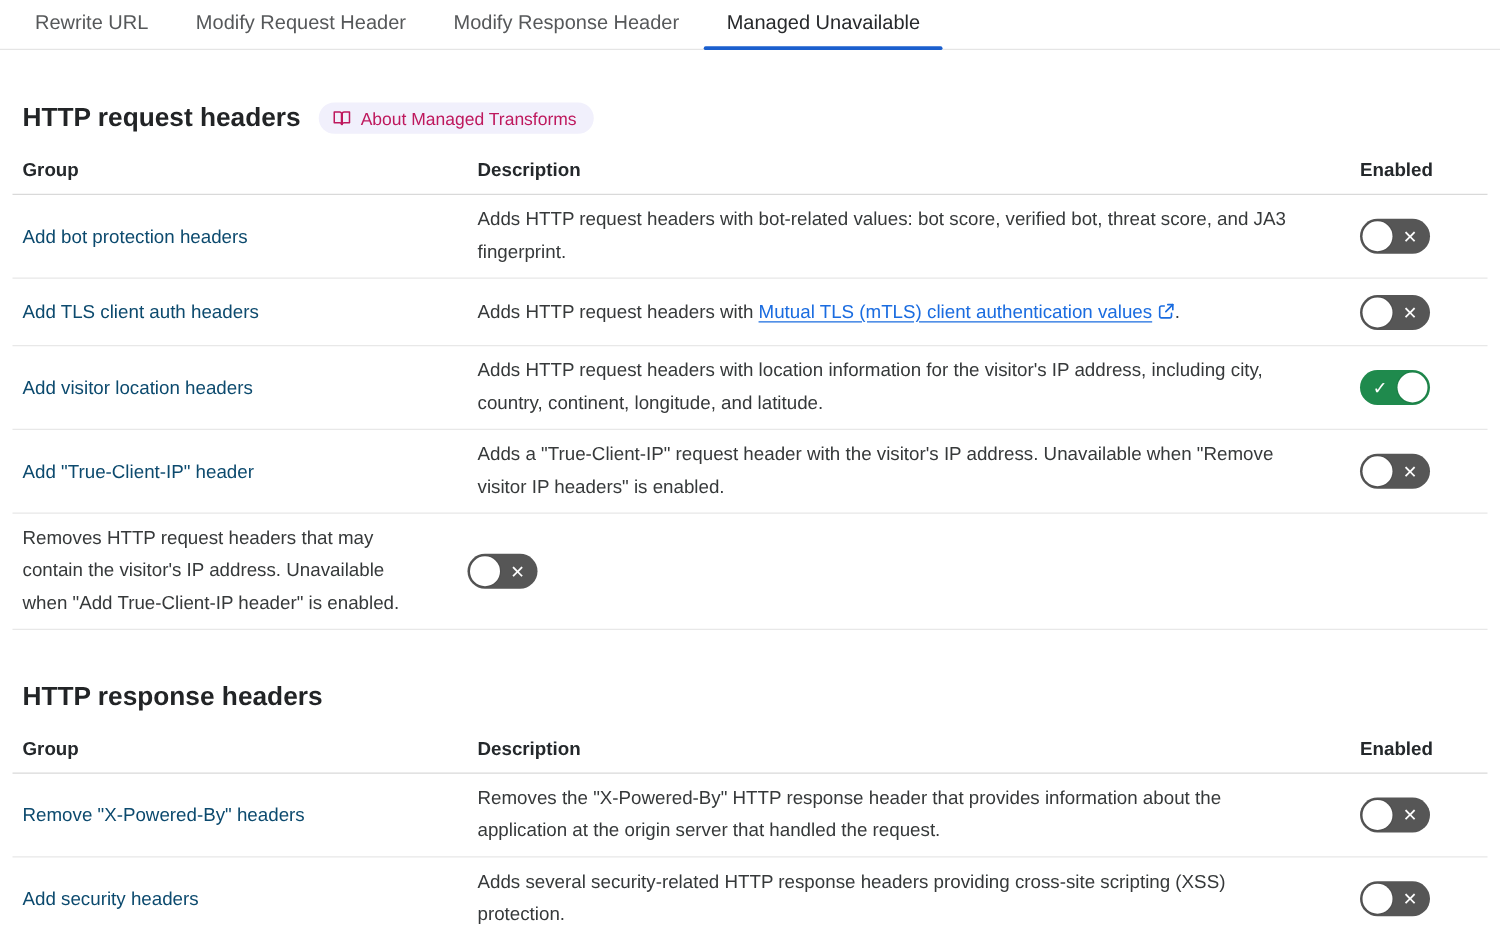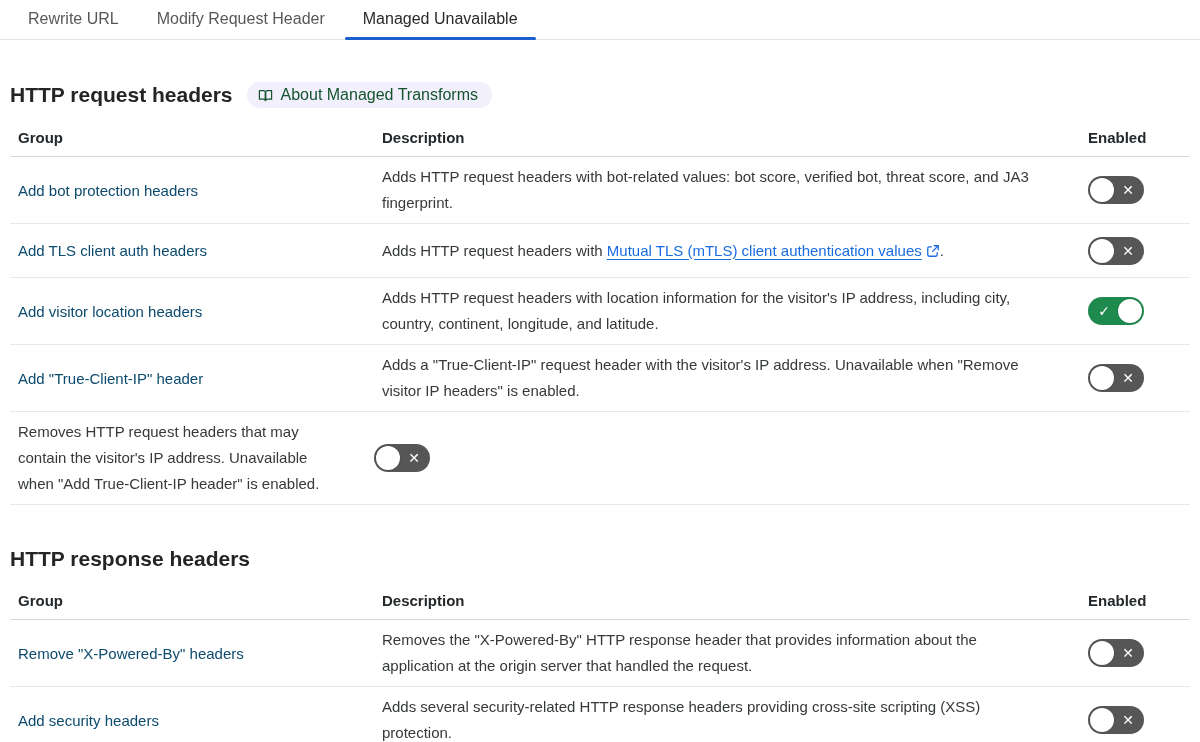--- a/index.html
+++ b/index.html
@@ -39,36 +39,36 @@
     left: 0; right: 0; bottom: -1px;
     height: 3px;
     background: #1b5fce;
     border-radius: 2px;
   }
 
   
   main { padding: 0 10px; }
   .section-head {
     display: flex; align-items: center; gap: 14px;
-    margin: 42px 0 12px;
+    margin: 42px 8px 12px;
   }
   .section-title {
     font-size: 21px;
     font-weight: bold;
     color: #222426;
     margin: 0;
   }
   .about-badge {
     display: inline-flex; align-items: center; gap: 8px;
     background: #f1f0fc;
-    color: #14532d;
+    color: #be185d;
     border: none;
     border-radius: 15px;
     padding: 5px 14px 5px 11px;
-    font-size: 16px;
+    font-size: 14px;
     font-family: inherit;
     cursor: pointer;
     line-height: 1;
   }
   .about-badge svg { display: block; }
 
   
   .table { width: 100%; }
   .trow {
     display: grid;
@@ -130,20 +130,21 @@
     flex: 1 1 auto;
     text-align: center;
   }
 </style>
 </head>
 <body>
 
 <nav class="tabbar">
   <button class="tab">Rewrite URL</button>
   <button class="tab">Modify Request Header</button>
+  <button class="tab">Modify Response Header</button>
   <button class="tab active">Managed Unavailable</button>
 </nav>
 
 <main>
 
   <div class="section-head">
     <h1 class="section-title">HTTP request headers</h1>
     <button class="about-badge">
       <span style="display:inline-flex;">
         <svg width="15" height="15" viewBox="0 0 16 16" fill="none" stroke="currentColor" stroke-width="1.3" stroke-linejoin="round">

